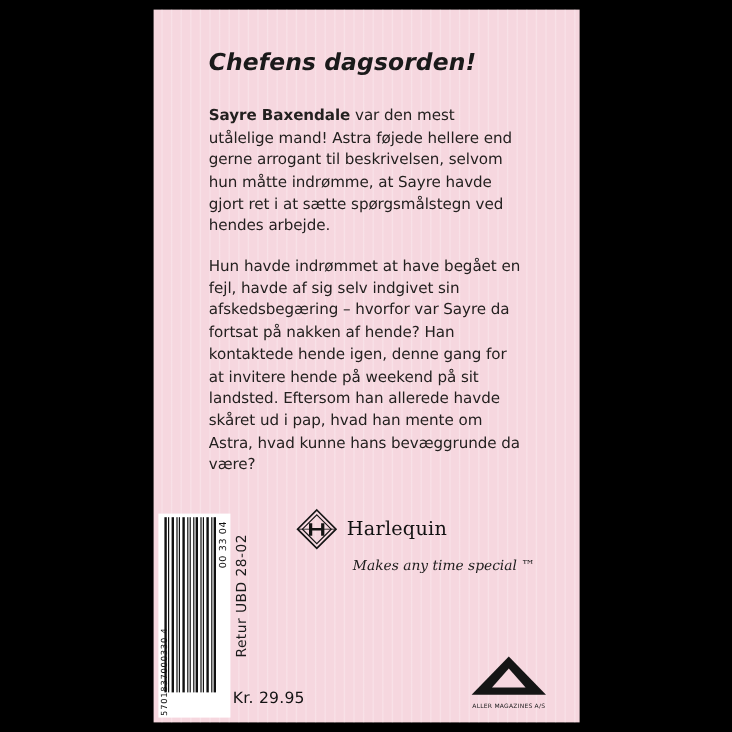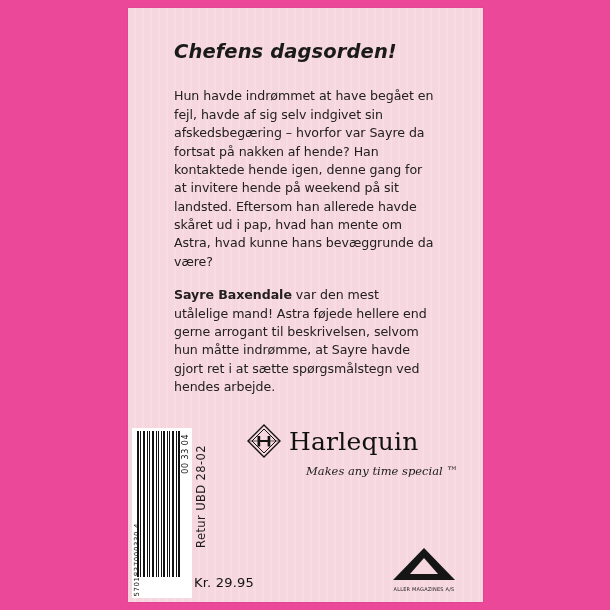--- a/index.html
+++ b/index.html
@@ -11,21 +11,21 @@
     height: 610px;
     background: #ffffff;
     font-family: "Liberation Sans", sans-serif;
     overflow: hidden;
   }
 
   #page {
     position: relative;
     width: 610px;
     height: 610px;
-    background: #ec4899;
+    background: #000000;
   }
 
   
   .cover {
     position: absolute;
     left: 128px;
     top: 8px;
     width: 355px;
     height: 594px;
     background: #f6d7df;
@@ -85,33 +85,33 @@
     gap: 7px;
   }
   .diamond {
     width: 36px;
     height: 36px;
     position: relative;
     flex: 0 0 auto;
   }
   .logo-word {
     font-family: "DejaVu Serif", serif;
-    font-size: 25px;
+    font-size: 16px;
     letter-spacing: 0.2px;
     color: #111111;
     line-height: 1;
     white-space: nowrap;
   }
   .logo-tag {
     font-family: "DejaVu Serif", serif;
     font-style: italic;
     font-size: 11.5px;
     color: #1b1b1b;
     margin-top: 5px;
-    margin-left: 60px;
+    margin-left: 48px;
     white-space: nowrap;
   }
 
   
   .barcode {
     position: absolute;
     left: 4px;
     top: 420px;
     width: 60px;
     height: 170px;
@@ -205,23 +205,23 @@
 </head>
 <body>
 
 <div id="page">
 
   <div class="cover">
 
     <div class="blurb-area">
       <h1 class="headline">Chefens dagsorden!</h1>
 
+      <p class="para"><span class="name">Sayre Baxendale</span><span> var den mest utålelige mand! Astra føjede hellere end gerne arrogant til beskrivelsen, selvom hun måtte indrømme, at Sayre havde gjort ret i at sætte spørgsmålstegn ved hendes arbejde.</span></p>
+
       <p class="para">Hun havde indrømmet at have begået en fejl, havde af sig selv indgivet sin afskedsbegæring – hvorfor var Sayre da fortsat på nakken af hende? Han kontaktede hende igen, denne gang for at  invitere hende på weekend på sit landsted. Eftersom han allerede havde skåret ud i pap, hvad han mente om Astra, hvad kunne hans bevæggrunde da være?</p>
-
-      <p class="para"><span class="name">Sayre Baxendale</span><span> var den mest utålelige mand! Astra føjede hellere end gerne arrogant til beskrivelsen, selvom hun måtte indrømme, at Sayre havde gjort ret i at sætte spørgsmålstegn ved hendes arbejde.</span></p>
     </div>
 
     <div class="logo-block">
       <div class="logo-row">
         <span class="diamond">
           <svg viewBox="0 0 36 36" width="36" height="36" aria-hidden="true">
             <polygon points="18,2 34,18 18,34 2,18" fill="none" stroke="#141414" stroke-width="1.4"></polygon>
             <polygon points="18,6 30,18 18,30 6,18" fill="none" stroke="#141414" stroke-width="1"></polygon>
             <path d="M11.5 13 H14.2 V17 H21.6 V13 H24.3 V23.5 H21.6 V19 H14.2 V23.5 H11.5 Z" fill="#141414"></path>
             <line x1="2" y1="18" x2="34" y2="18" stroke="#141414" stroke-width="0.7"></line>

